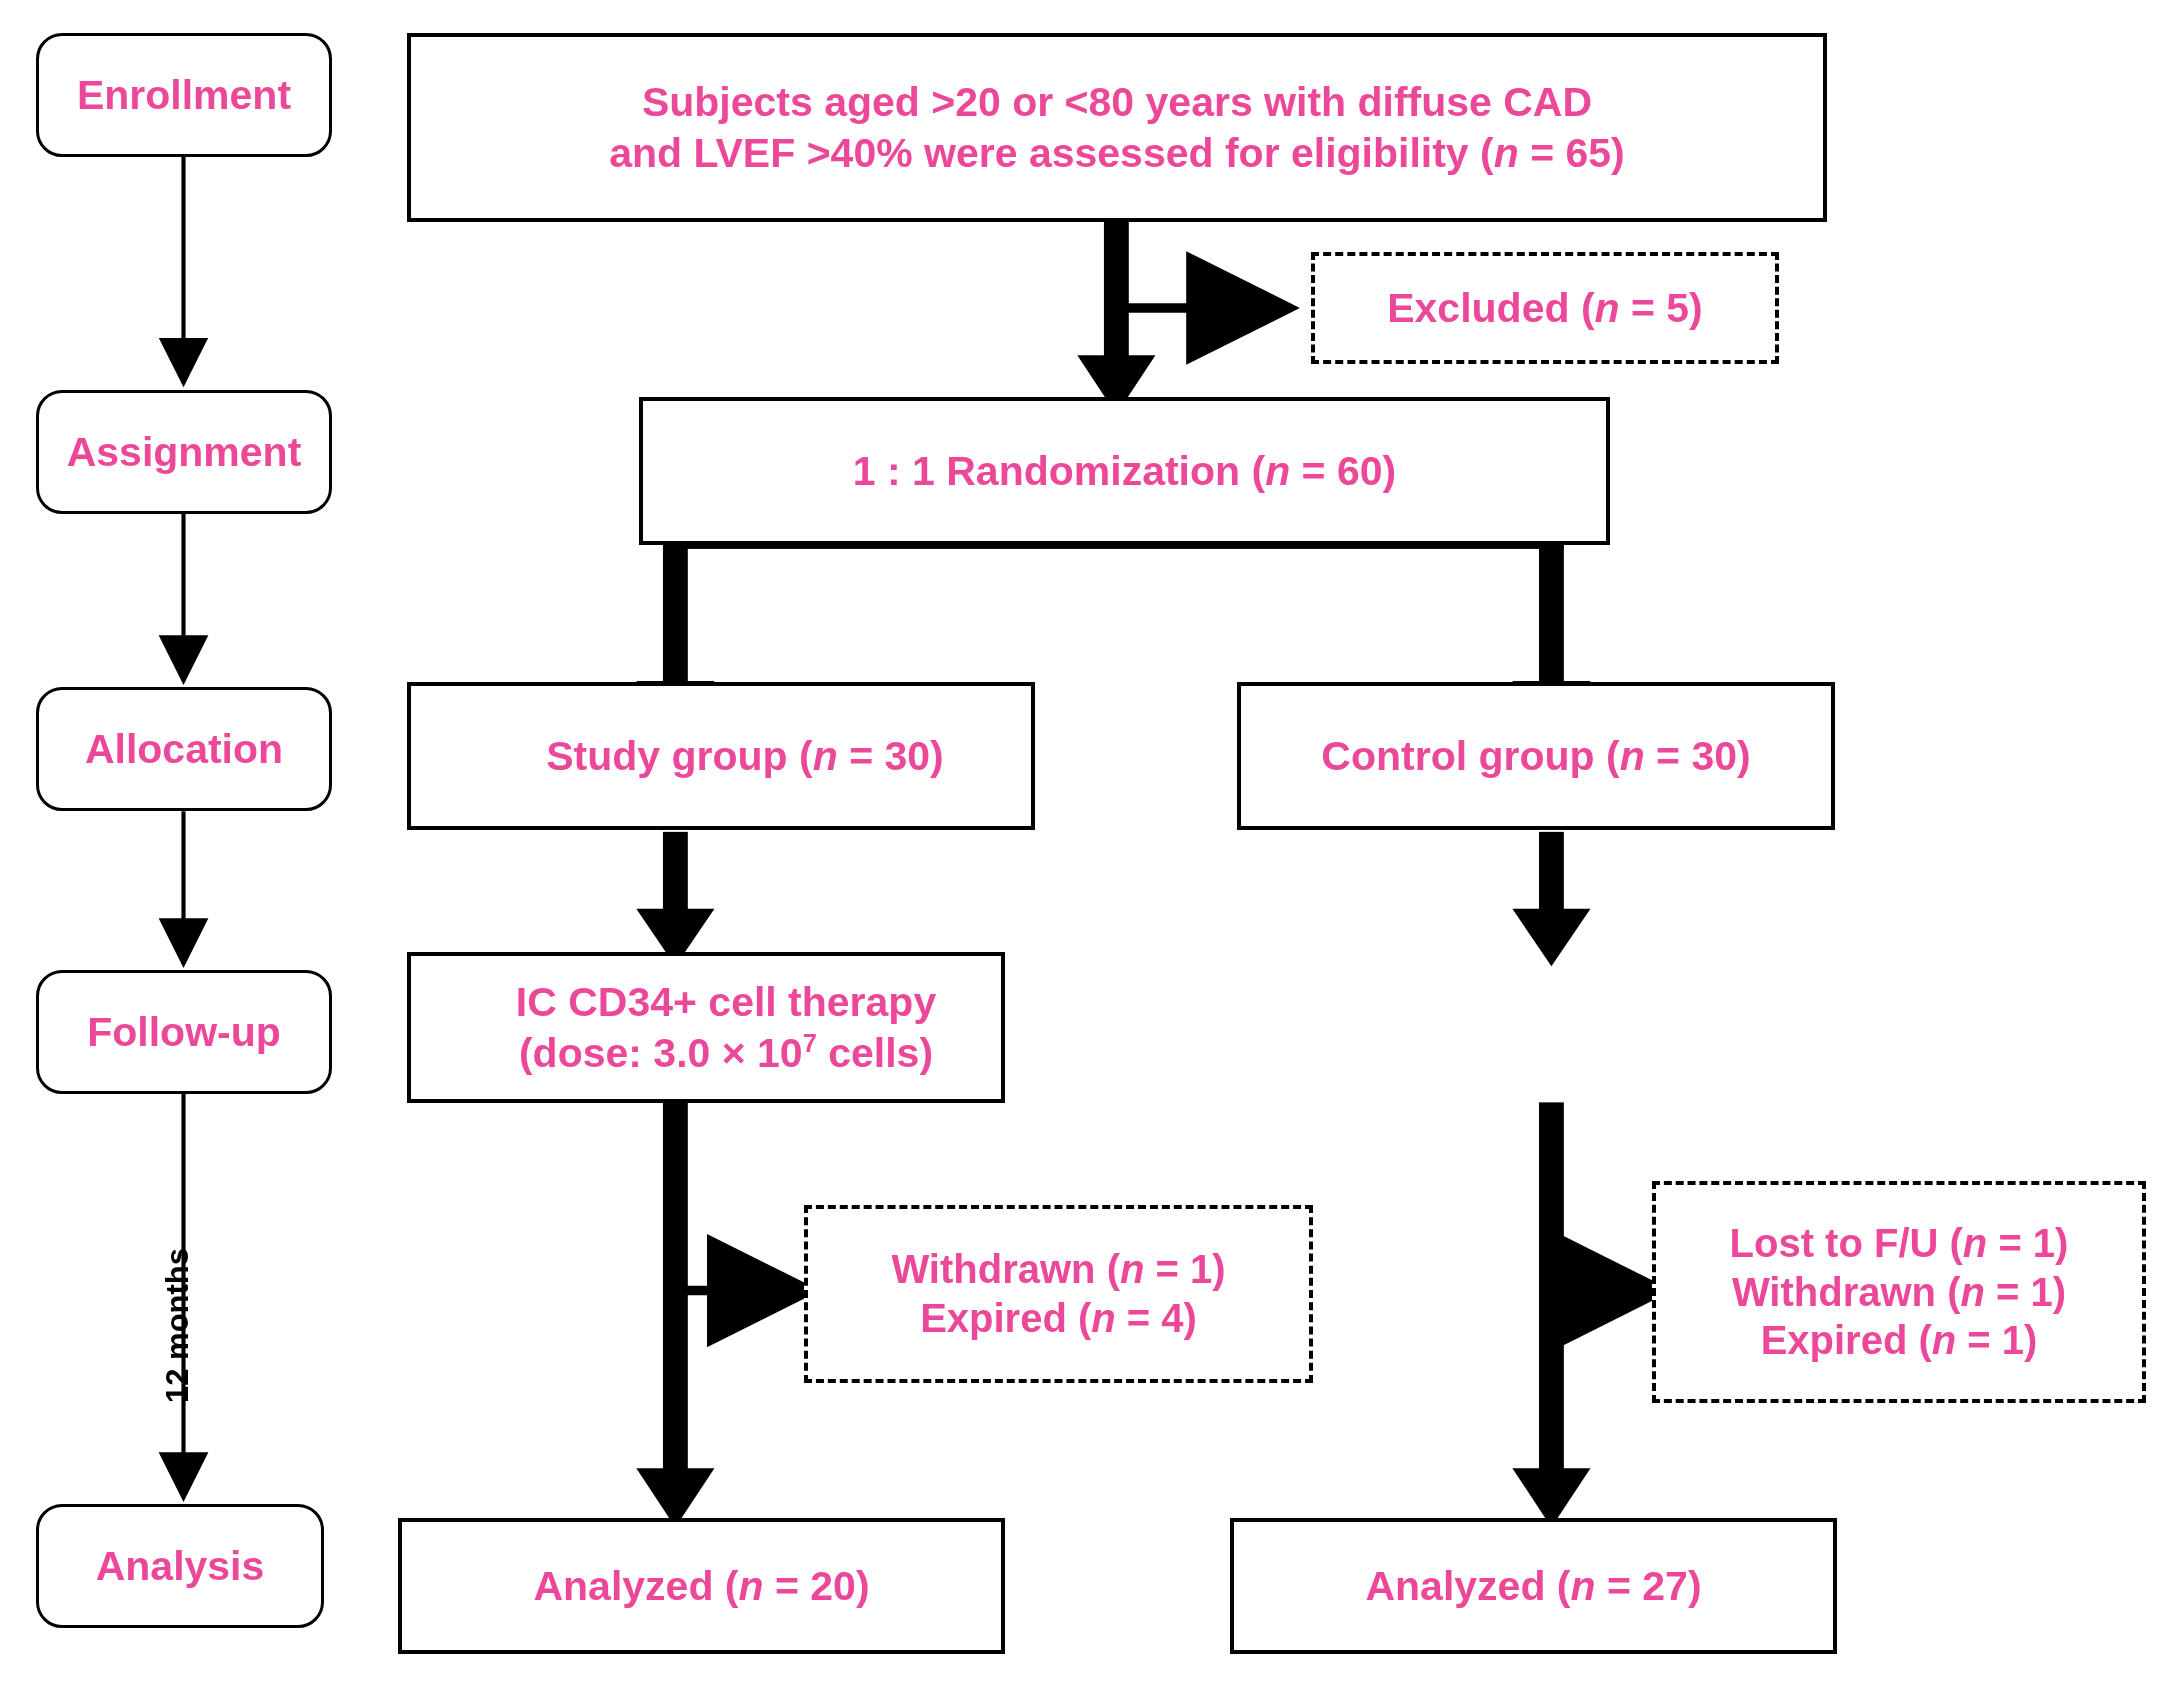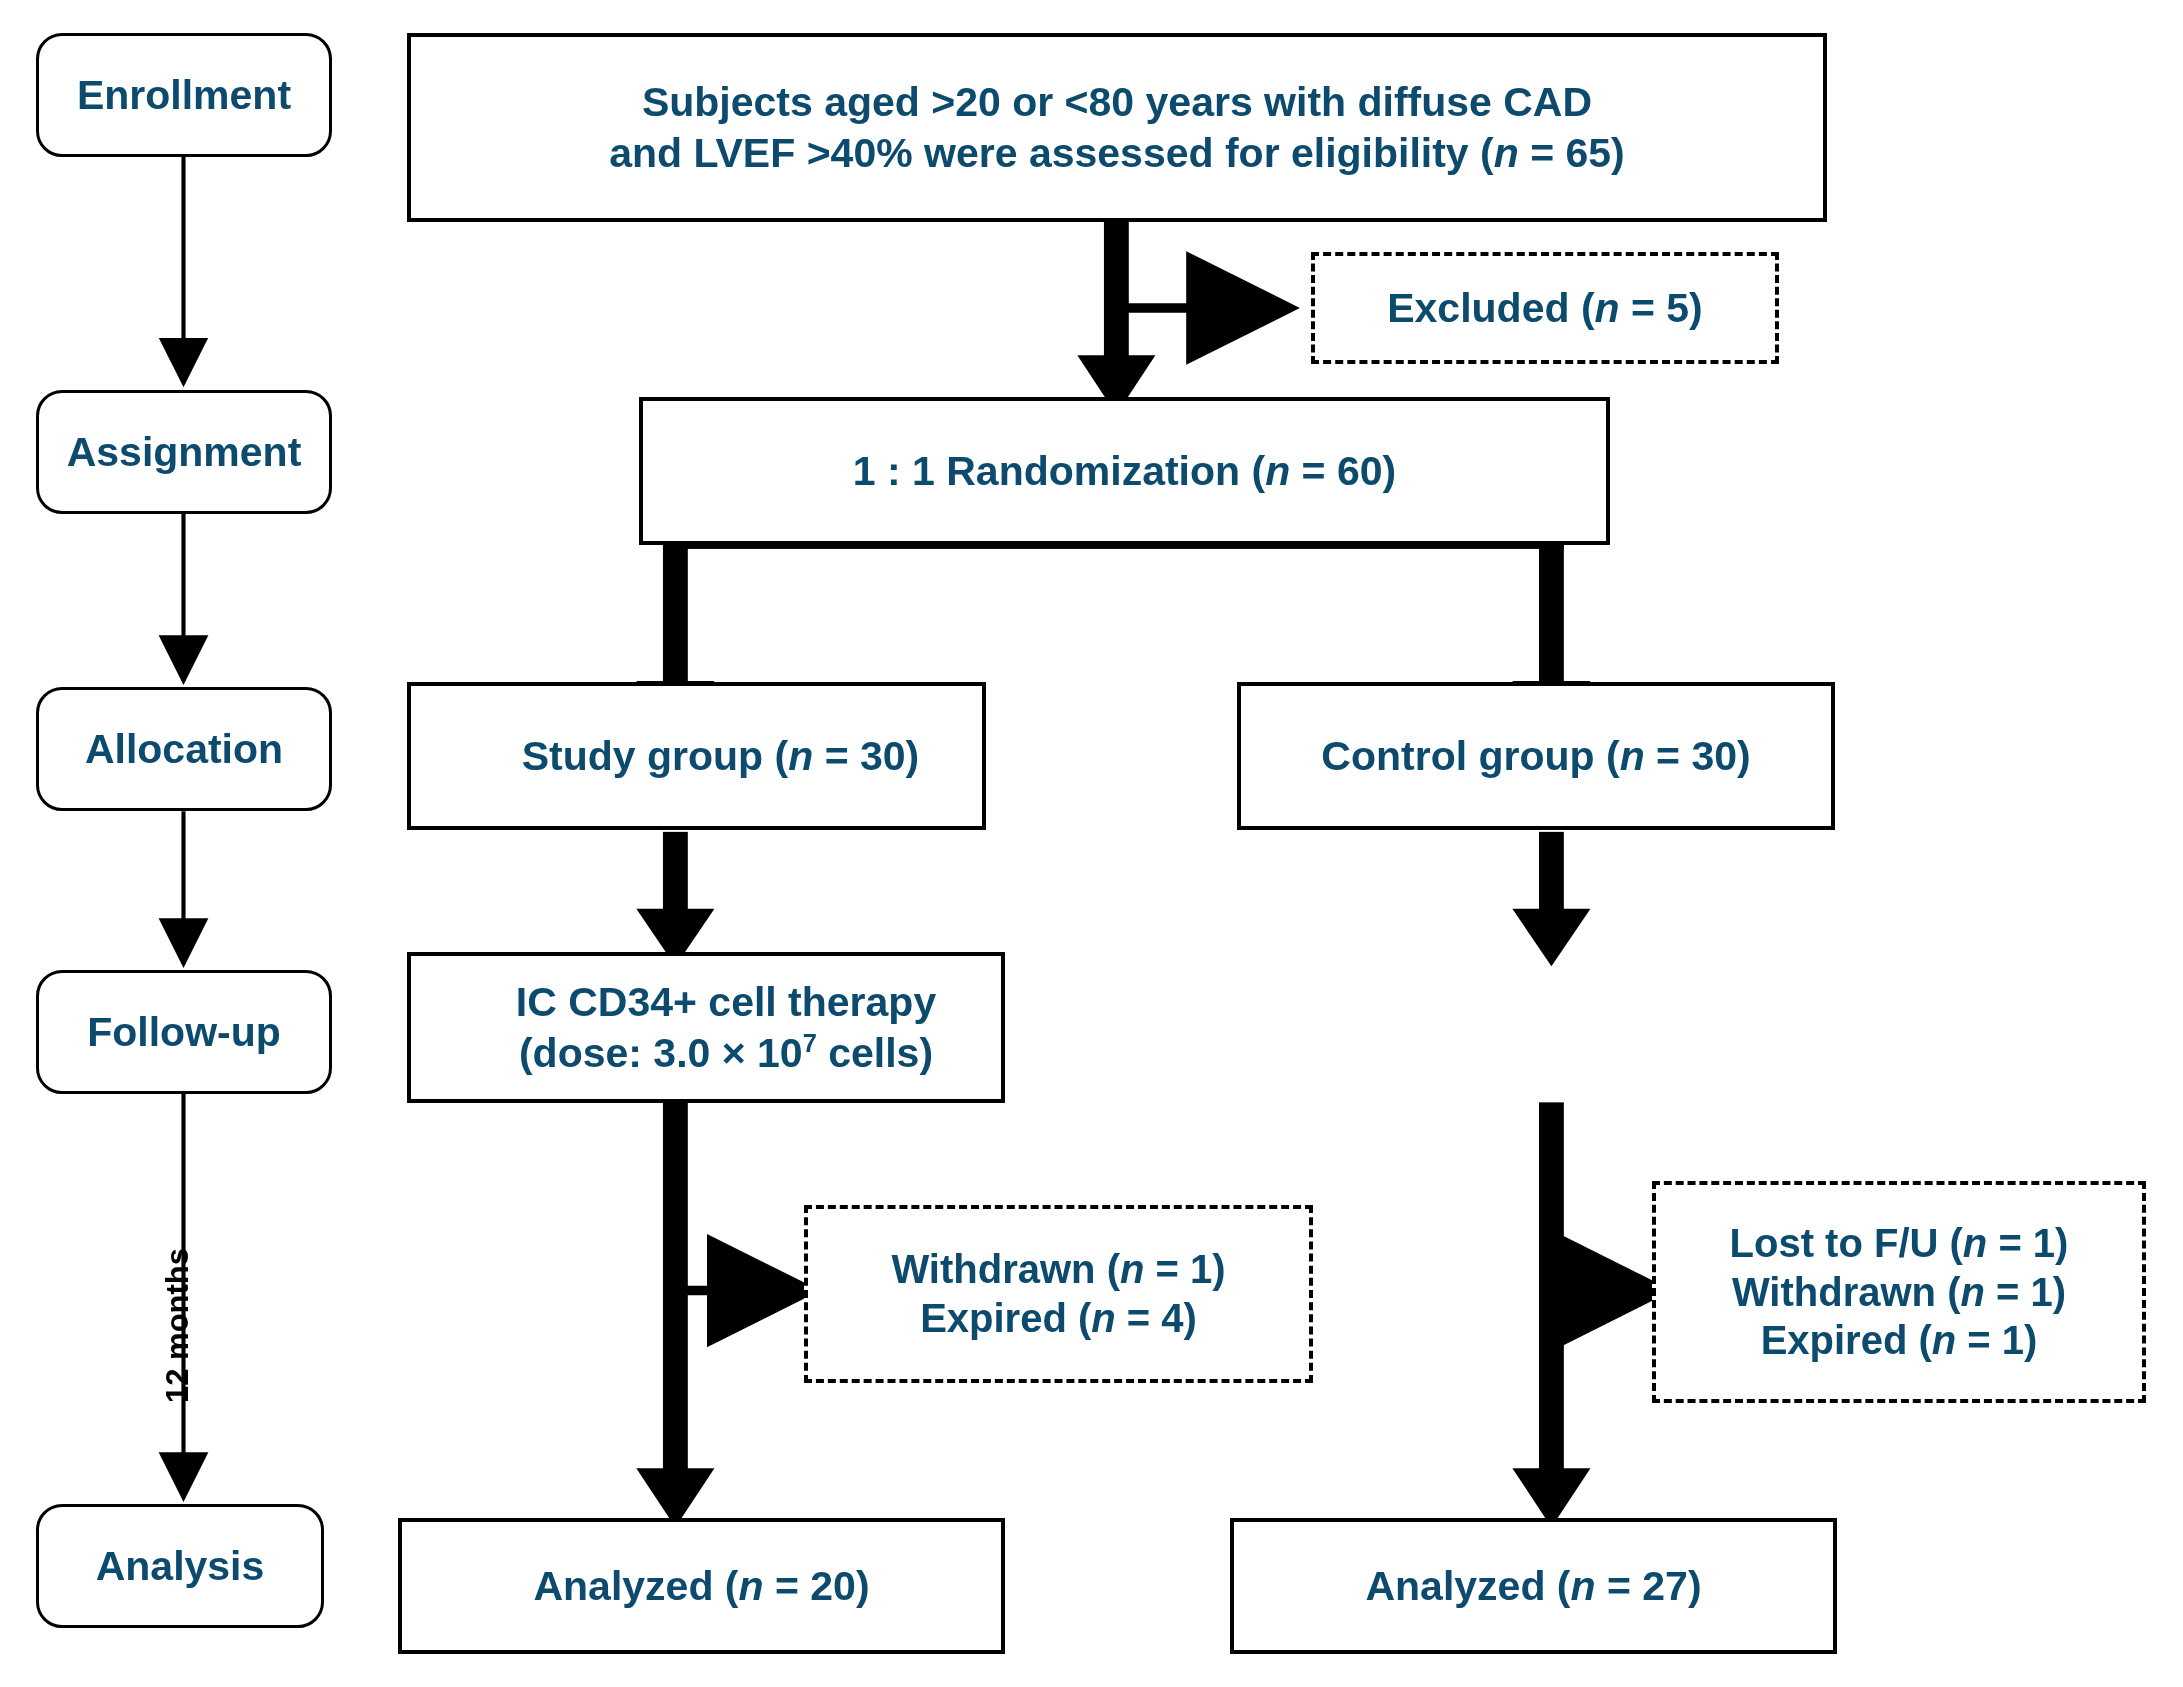--- a/index.html
+++ b/index.html
@@ -27,21 +27,21 @@
   
   .node {
     position: absolute;
     box-sizing: border-box;
     background: #ffffff;
     display: flex;
     flex-direction: column;
     align-items: center;
     justify-content: center;
     text-align: center;
-    color: #0c4a6e;
+    color: #ec4899;
     font-weight: bold;
     line-height: 1.22;
   }
   .node.solid {
     border: 4.1px solid #000000;
   }
   .node.stage {
     border: 3.6px solid #000000;
     border-radius: 26px;
   }
@@ -163,21 +163,21 @@
   </div>
 
   <div class="node dashed fs-big" style="left:1311px; top:252px; width:468px; height:112px;">
     <span class="line"><span>Excluded (</span><span class="it">n</span><span> = 5)</span></span>
   </div>
 
   <div class="node solid fs-big" style="left:639px; top:397px; width:971px; height:148px;">
     <span class="line"><span>1 : 1 Randomization (</span><span class="it">n</span><span> = 60)</span></span>
   </div>
 
-  <div class="node solid fs-big" style="left:407px; top:682px; width:579px; height:148px;padding-left:48px;">
+  <div class="node solid fs-big" style="left:407px; top:682px; width:628px; height:148px;padding-left:48px;">
     <span class="line"><span>Study group (</span><span class="it">n</span><span> = 30)</span></span>
   </div>
 
   <div class="node solid fs-big" style="left:1237px; top:682px; width:598px; height:148px;">
     <span class="line"><span>Control group (</span><span class="it">n</span><span> = 30)</span></span>
   </div>
 
   <div class="node solid fs-big" style="left:407px; top:952px; width:598px; height:151px;padding-left:40px;">
     <span class="line">IC CD34+ cell therapy</span>
     <span class="line"><span>(dose: 3.0 × 10</span><sup>7</sup><span> cells)</span></span>

